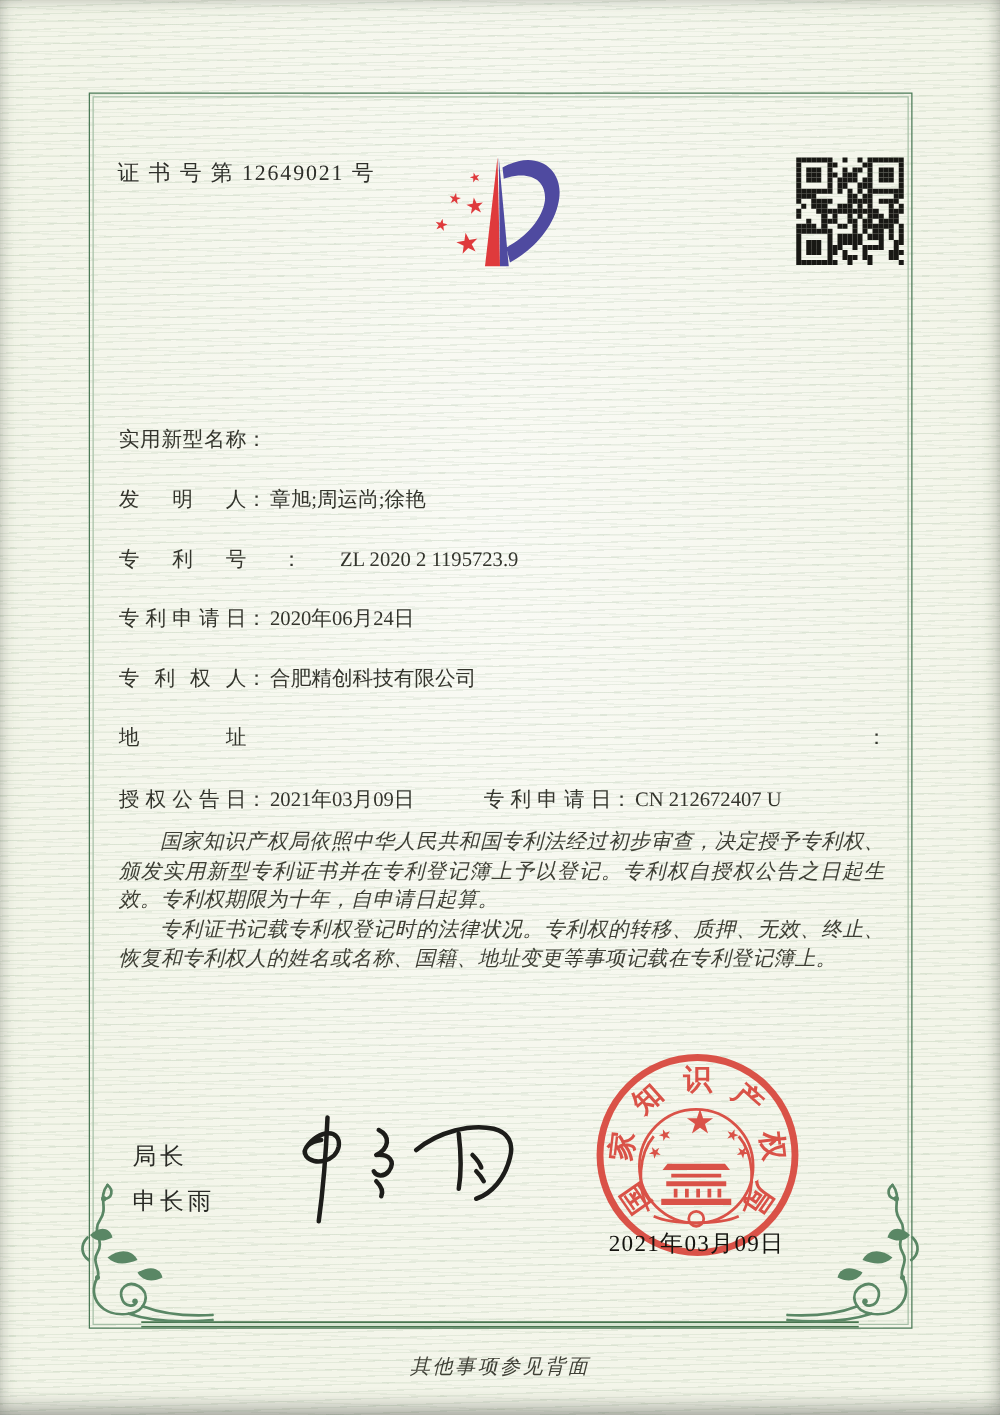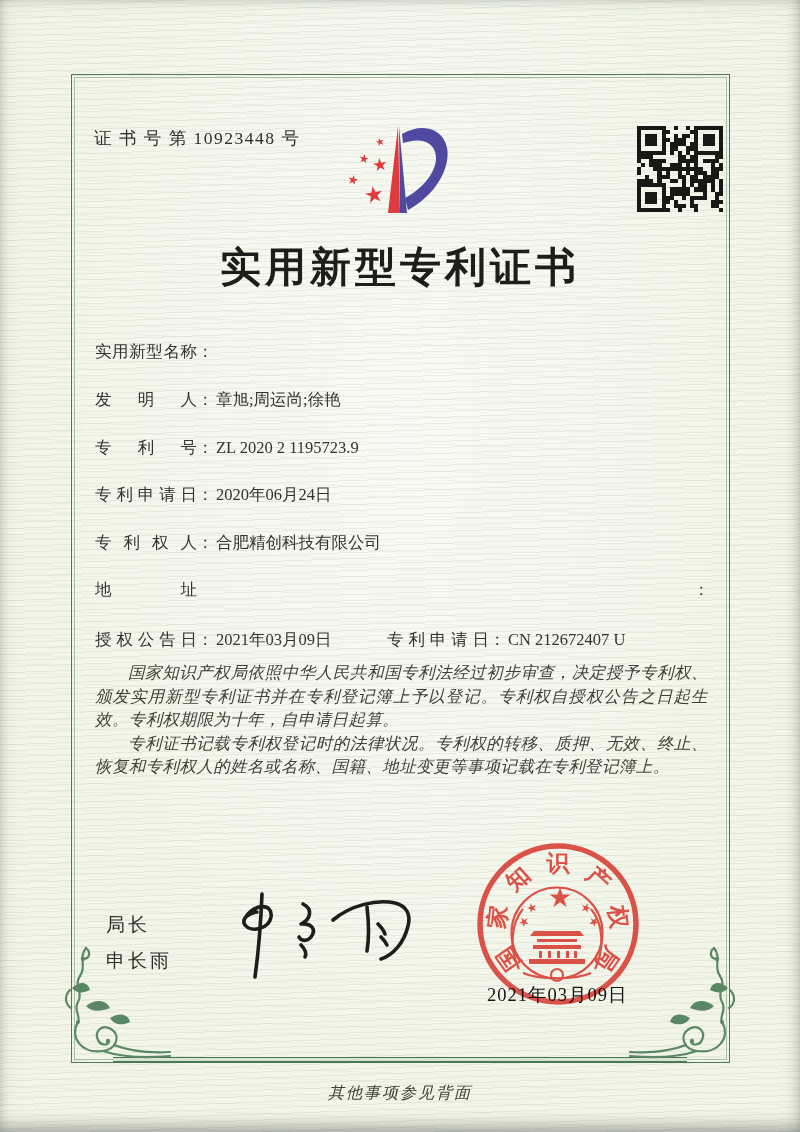--- a/index.html
+++ b/index.html
@@ -39,21 +39,21 @@
       display:grid;grid-template-columns:repeat(21,1fr);grid-template-rows:repeat(21,1fr);}
   .qr i{background:#181814;}
 
   .title{position:absolute;left:0;top:240px;width:800px;margin:0;text-align:center;
     font-size:41px;font-weight:700;letter-spacing:4px;color:#1d1e19;}
 
   .f-row{position:absolute;left:95px;width:614px;display:flex;font-size:16.5px;line-height:22px;color:#33342c;}
   .f-label{display:inline-block;width:102px;text-align:justify;text-align-last:justify;white-space:nowrap;}
   .f-colon{width:16px;}
   .f-value{flex:1;padding-left:3px;}
-  .row-name{top:341px;} .row-inv{top:389px;} .row-pat{top:437px;}
+  .row-name{top:341px;} .row-inv{top:389px;} .row-pat{top:437px;gap:28px;}
   .row-fil{top:484px;} .row-own{top:532px;}
   .row-addr{top:579px;justify-content:space-between;} .row-addr .f-value{max-width:458px;}
   .row-grant{top:629px;}
   .grant-a{display:flex;width:292px;}
   .grant-b{position:absolute;left:292px;display:flex;width:322px;}
 
   .paragraphs{position:absolute;left:95px;top:661px;width:613px;
     font-style:italic;font-size:16.5px;line-height:23.5px;letter-spacing:.4px;
     color:#3e3f35;text-align:justify;}
   .paragraphs p{margin:0;text-indent:2em;}
@@ -113,21 +113,21 @@
     <g fill="#5a8765" stroke="none">
       <path d="M30,62 C40,54 50,56 54,64 C44,68 36,68 30,62 Z"></path>
       <path d="M16,44 C24,36 32,38 34,46 C26,50 20,49 16,44 Z"></path>
       <path d="M54,74 C64,68 72,70 74,78 C66,82 58,81 54,74 Z"></path>
       <circle cx="27" cy="15" r="2.2"></circle>
         <circle cx="52" cy="97" r="2.2"></circle>
         <circle cx="22" cy="78" r="2"></circle>
     </g>
   </svg>
 
-  <div class="cert-no">证 书 号 第 10923448 号</div>
+  <div class="cert-no">证 书 号 第 12649021 号</div>
 
   <svg class="logo" viewBox="0 0 115 126">
     <defs>
       <path id="st" d="M0,-1 L0.2245,-0.309 L0.951,-0.309 L0.3633,0.118 L0.5878,0.809 L0,0.382 L-0.5878,0.809 L-0.3633,0.118 L-0.951,-0.309 L-0.2245,-0.309 Z"></path>
     </defs>
     <path d="M58,20 L48,107 L60,107 Z" fill="#df3a3c"></path>
     <path d="M59,20 L60,107 L67,107 Z" fill="#4f4aa0"></path>
     <path d="M62,28 C90,12 112,30 107,55 C103,77 85,95 68,104 L65,92 C80,84 94,70 96,54 C97,38 84,30 63,37 Z" fill="#4f4aa0"></path>
     <g fill="#df3a3c">
       <use href="#st" transform="translate(40,36) scale(4.2) rotate(-15)"></use>
@@ -393,21 +393,20 @@
       <i style="grid-area: 21 / 4;"></i>
       <i style="grid-area: 21 / 5;"></i>
       <i style="grid-area: 21 / 6;"></i>
       <i style="grid-area: 21 / 7;"></i>
       <i style="grid-area: 21 / 8;"></i>
       <i style="grid-area: 21 / 11;"></i>
       <i style="grid-area: 21 / 15;"></i>
       <i style="grid-area: 21 / 21;"></i>
     </div>
 
-  <h1 class="title">实用新型专利证书</h1>
 
   <div class="f-row row-name">
     <span class="f-label">实用新型名称</span>
       <span class="f-colon">：</span>
   </div>
   <div class="f-row row-inv">
     <span class="f-label">发明人</span>
       <span class="f-colon">：</span>
     <span class="f-value">章旭;周运尚;徐艳</span>
   </div>

